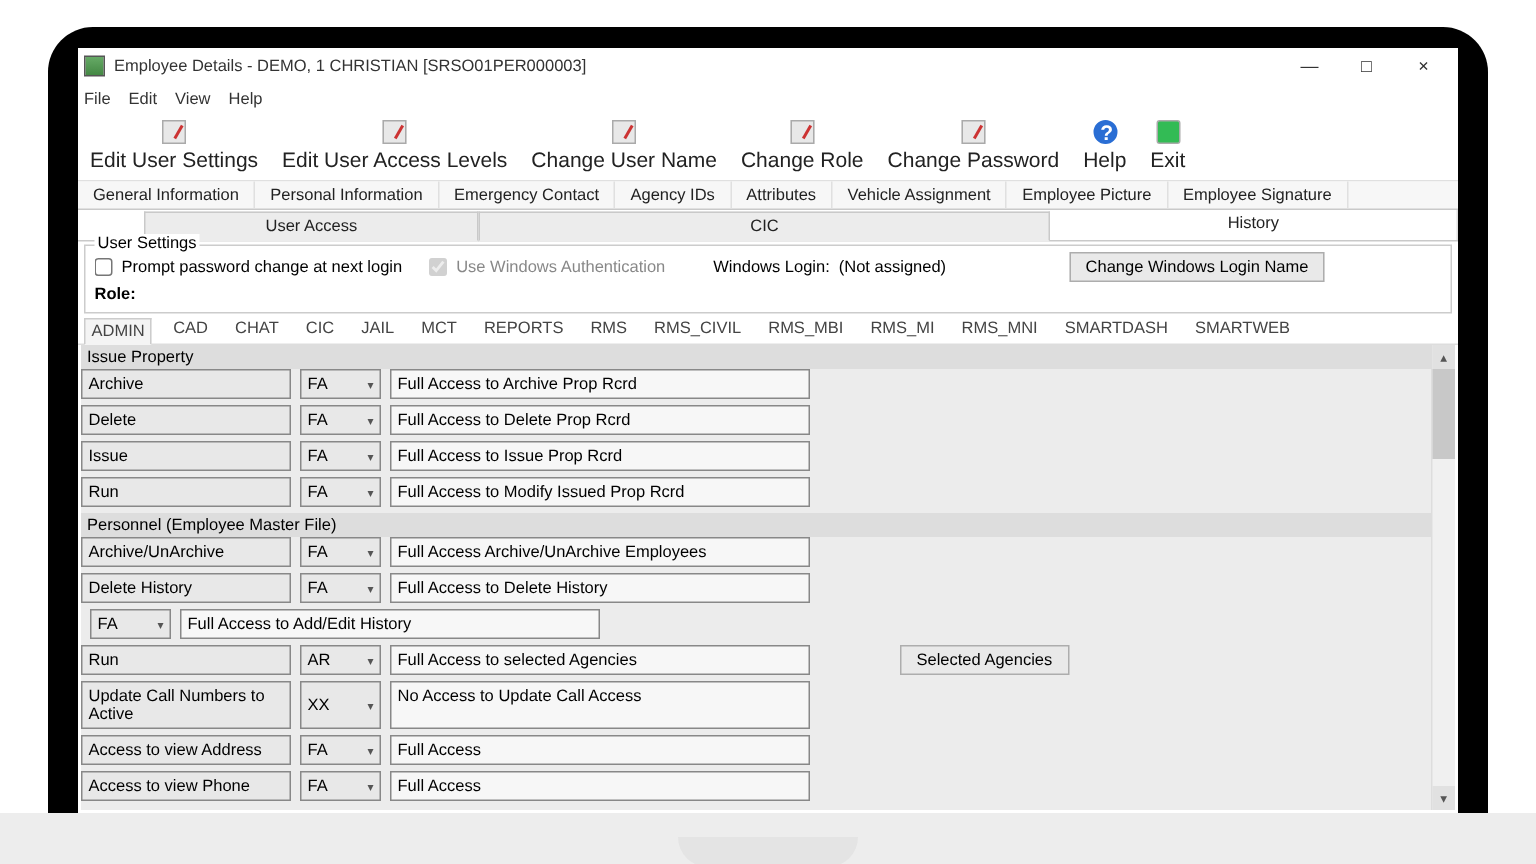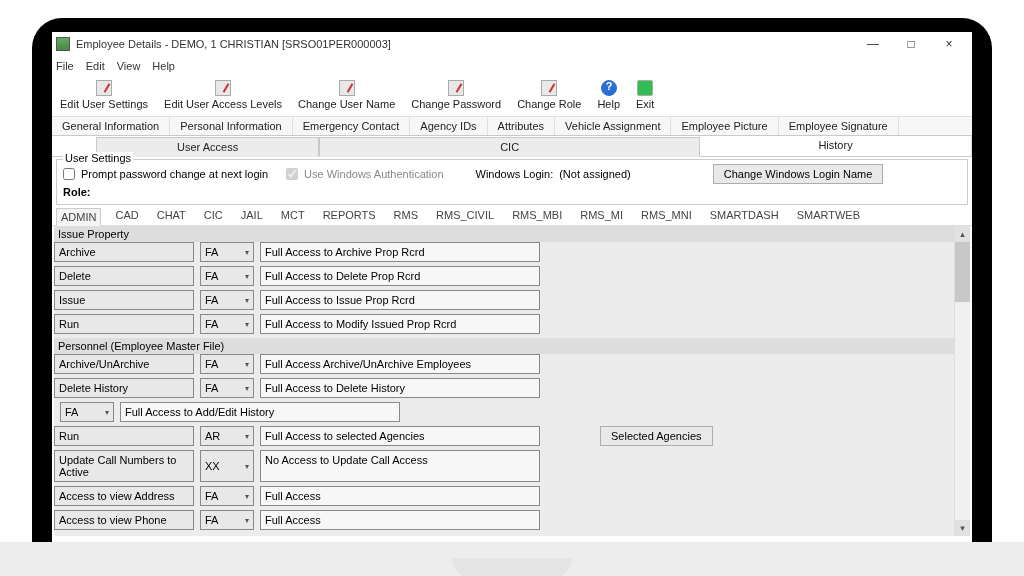--- a/index.html
+++ b/index.html
@@ -10,21 +10,21 @@
   .screen { width:100%; height:100%; background:#ffffff; overflow:hidden; position:relative; }
 
   .titlebar { height:24px; display:flex; align-items:center; padding:0 4px; font-size:11px; color:#333; }
   .titlebar .title { flex:1; display:flex; align-items:center; gap:6px; }
   .titlebar .winbtn { width:38px; height:24px; display:flex; align-items:center; justify-content:center; color:#333; font-size:12px; }
   .app-icon { width:14px; height:14px; background:linear-gradient(#6a6,#484); border:1px solid #555; }
 
   .menubar { height:20px; display:flex; padding:0 4px; gap:12px; font-size:11px; color:#333; align-items:center; }
 
   .toolbar { display:flex; padding:2px 4px 4px 4px; gap:8px; align-items:flex-end; border-bottom:1px solid #e0e0e0; }
-  .tbtn { display:flex; flex-direction:column; align-items:center; padding:2px 4px; font-size:11px; color:#222; }
+  .tbtn { display:flex; flex-direction:column; align-items:center; padding:2px 4px; font-size:14px; color:#222; }
   .tbtn .ico { width:16px; height:16px; background:#e8e8e8; border:1px solid #aaa; margin-bottom:2px; position:relative; }
   .tbtn .ico.pencil::after { content:""; position:absolute; width:2px; height:10px; background:#c33; top:2px; left:9px; transform:rotate(30deg); }
   .tbtn .ico.help { background:#2a6ed4; border-radius:50%; border-color:#2a6ed4; }
   .tbtn .ico.help::after { content:"?"; color:#fff; font-weight:bold; position:absolute; top:-1px; left:4px; }
   .tbtn .ico.exit { background:#3b5; border-radius:2px; }
 
   .tabrow { display:flex; border-bottom:1px solid #c9c9c9; background:#f7f7f7; }
   .tab { padding:3px 10px; font-size:11px; color:#222; border-right:1px solid #e0e0e0; white-space:nowrap; }
   .tabrow.secondary { background:#fff;padding-left:44px; }
   .tab.activegray { background:#ececec; border:1px solid #c9c9c9; border-bottom:1px solid #ececec; position:relative; top:1px; padding:3px 80px; }
@@ -89,25 +89,25 @@
       <div class="tbtn">
           <span class="ico pencil"></span>
           <span>Edit User Access Levels</span>
         </div>
       <div class="tbtn">
           <span class="ico pencil"></span>
           <span>Change User Name</span>
         </div>
       <div class="tbtn">
           <span class="ico pencil"></span>
+          <span>Change Role</span>
+        </div>
+      <div class="tbtn">
+          <span class="ico pencil"></span>
           <span>Change Password</span>
-        </div>
-      <div class="tbtn">
-          <span class="ico pencil"></span>
-          <span>Change Role</span>
         </div>
       <div class="tbtn">
           <span class="ico help"></span>
           <span>Help</span>
         </div>
       <div class="tbtn">
           <span class="ico exit"></span>
           <span>Exit</span>
         </div>
     </div>

